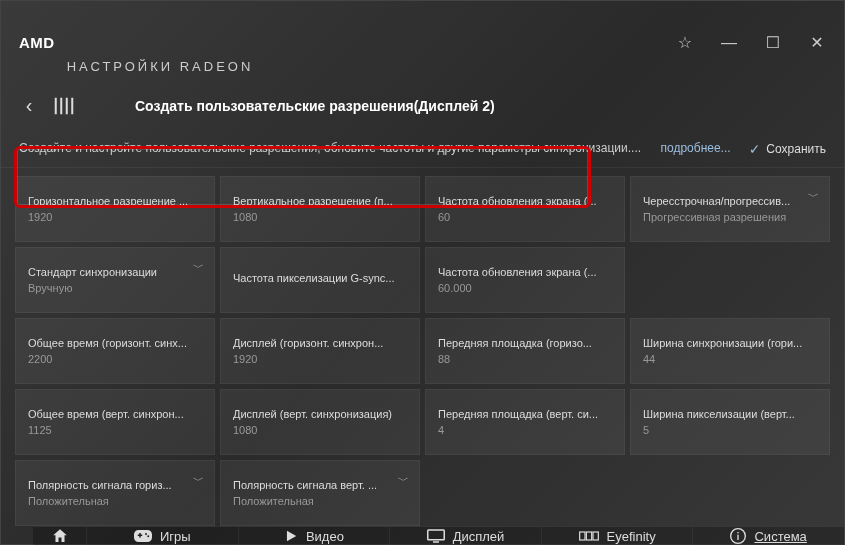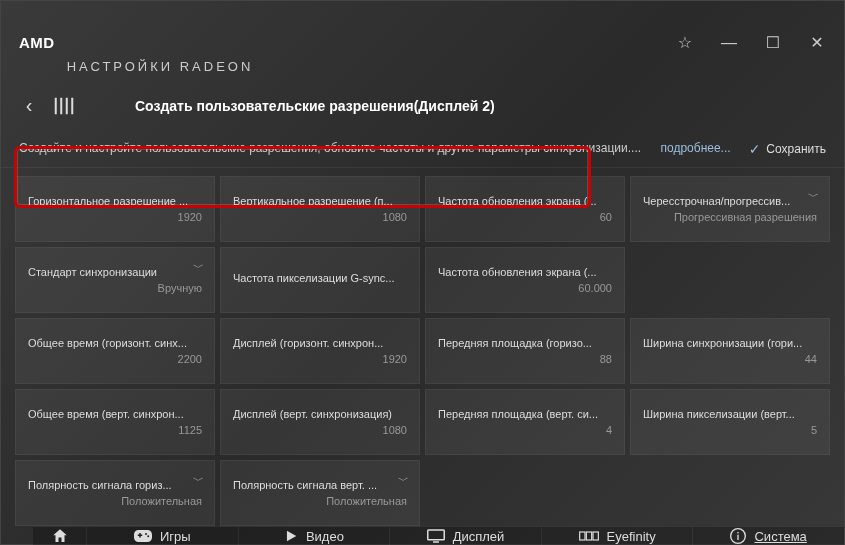--- a/index.html
+++ b/index.html
@@ -16,21 +16,21 @@
 .header-icon svg { width: 22px; height: 22px; }
 .page-title { font-size: 14px; font-weight: 600; color: #fff; margin-left: 46px; }
 .inforow { display: flex; align-items: flex-start; padding: 14px 18px 10px; gap: 18px; font-size: 12px; color: #ccc; border-bottom: 1px solid rgba(255,255,255,0.06); }
 .info-text { flex: 1; white-space: nowrap; overflow: hidden; text-overflow: ellipsis; }
 .link { color: #9bbedf; cursor: pointer; font-size: 12px; }
 .save { display: flex; align-items: center; gap: 6px; color: #ddd; cursor: pointer; font-size: 12px; }
 .check { color: #9bbedf; font-size: 14px; }
 .grid { flex: 1; padding: 8px 14px 0; display: grid; grid-template-columns: repeat(4, 1fr); gap: 5px; align-content: start; }
 .tile { background: rgba(255,255,255,0.06); padding: 18px 12px; min-height: 56px; display: flex; flex-direction: column; justify-content: center; position: relative; border: 1px solid rgba(255,255,255,0.05); }
 .tile-label { font-size: 11px; color: #ddd; white-space: nowrap; overflow: hidden; text-overflow: ellipsis; margin-bottom: 4px; }
-.tile-value { font-size: 11px; color: #999; text-align: right; }
+.tile-value { font-size: 11px; color: #999; }
 .tile .chev { position: absolute; right: 10px; top: 12px; color: #aaa; font-size: 11px; }
 .highlight-box { position: absolute; border: 3px solid #cc0000; border-radius: 6px; pointer-events: none; left: 14px; top: 146px; width: 577px; height: 62px; box-shadow: 0 0 0 1px rgba(255,255,255,0.15) inset; }
 .bottomnav { display: flex; background: rgba(0,0,0,0.25); border-top: 1px solid rgba(255,255,255,0.08); height: 44px; margin-top: auto; margin-left: 32px; }
 .nav-item { flex: 1; display: flex; align-items: center; justify-content: center; gap: 8px; font-size: 13px; color: #ddd; cursor: pointer; border-right: 1px solid rgba(255,255,255,0.06); }
 .nav-item:last-child { border-right: none; text-decoration: underline; }
 .nav-item .nicon { font-size: 14px; display: inline-flex; align-items: center; }
 .nav-item.home { flex: 0 0 54px; }
 .empty { background: transparent; border: none; }
 </style>
 </head>

